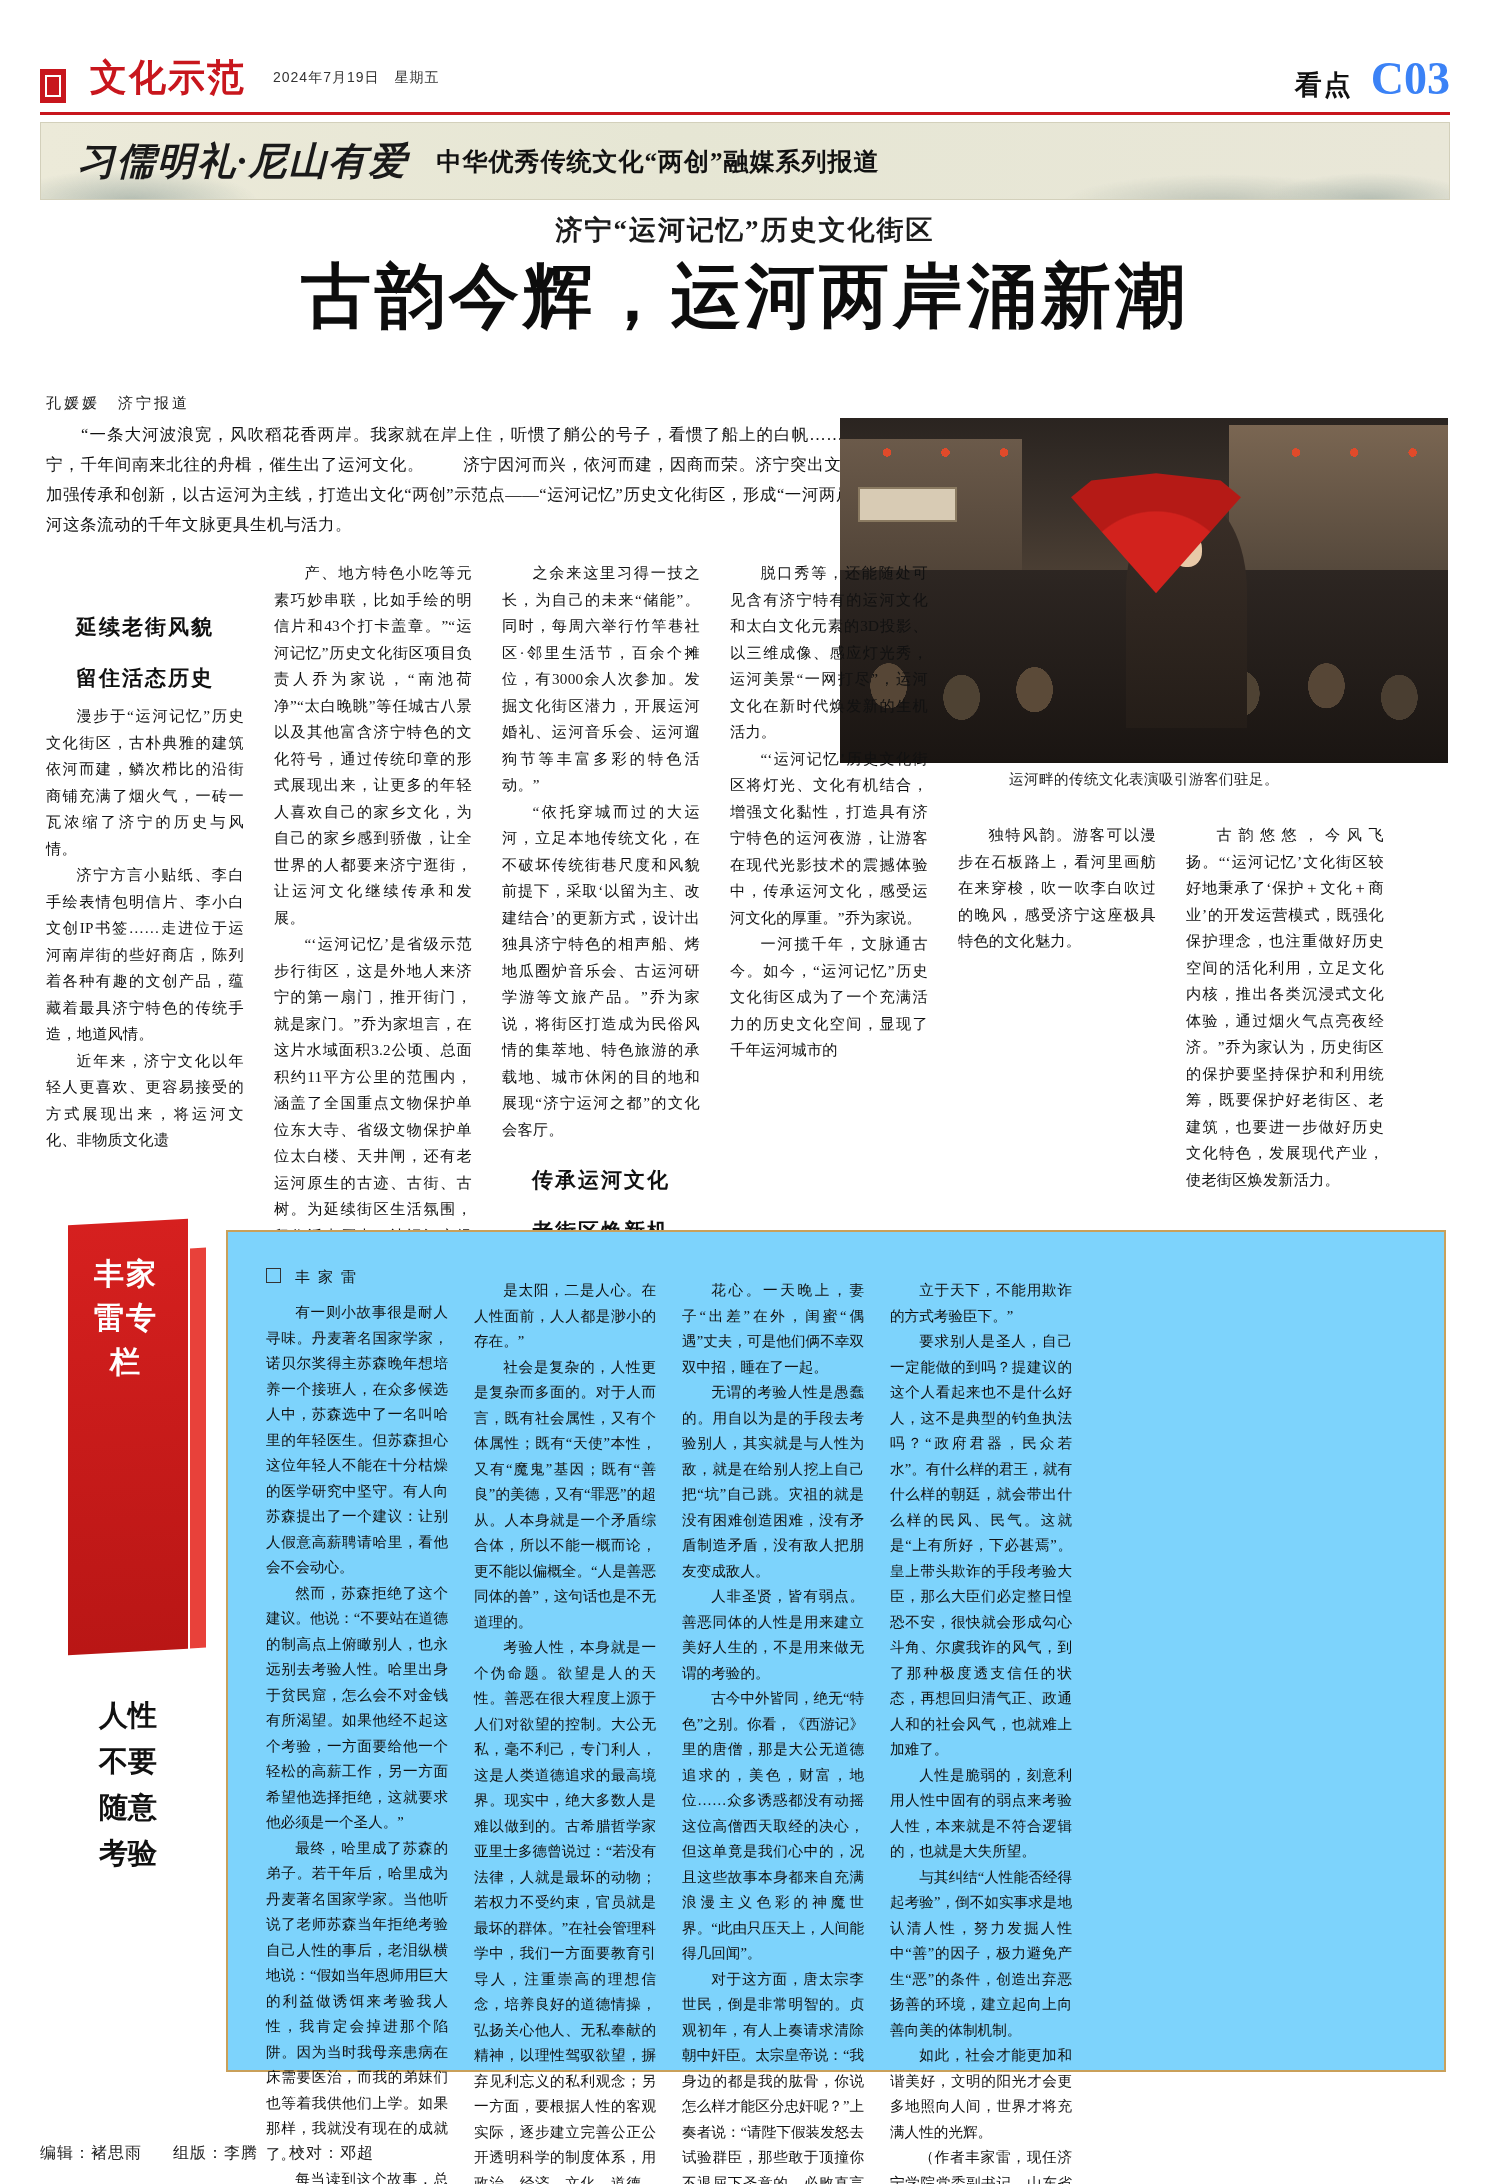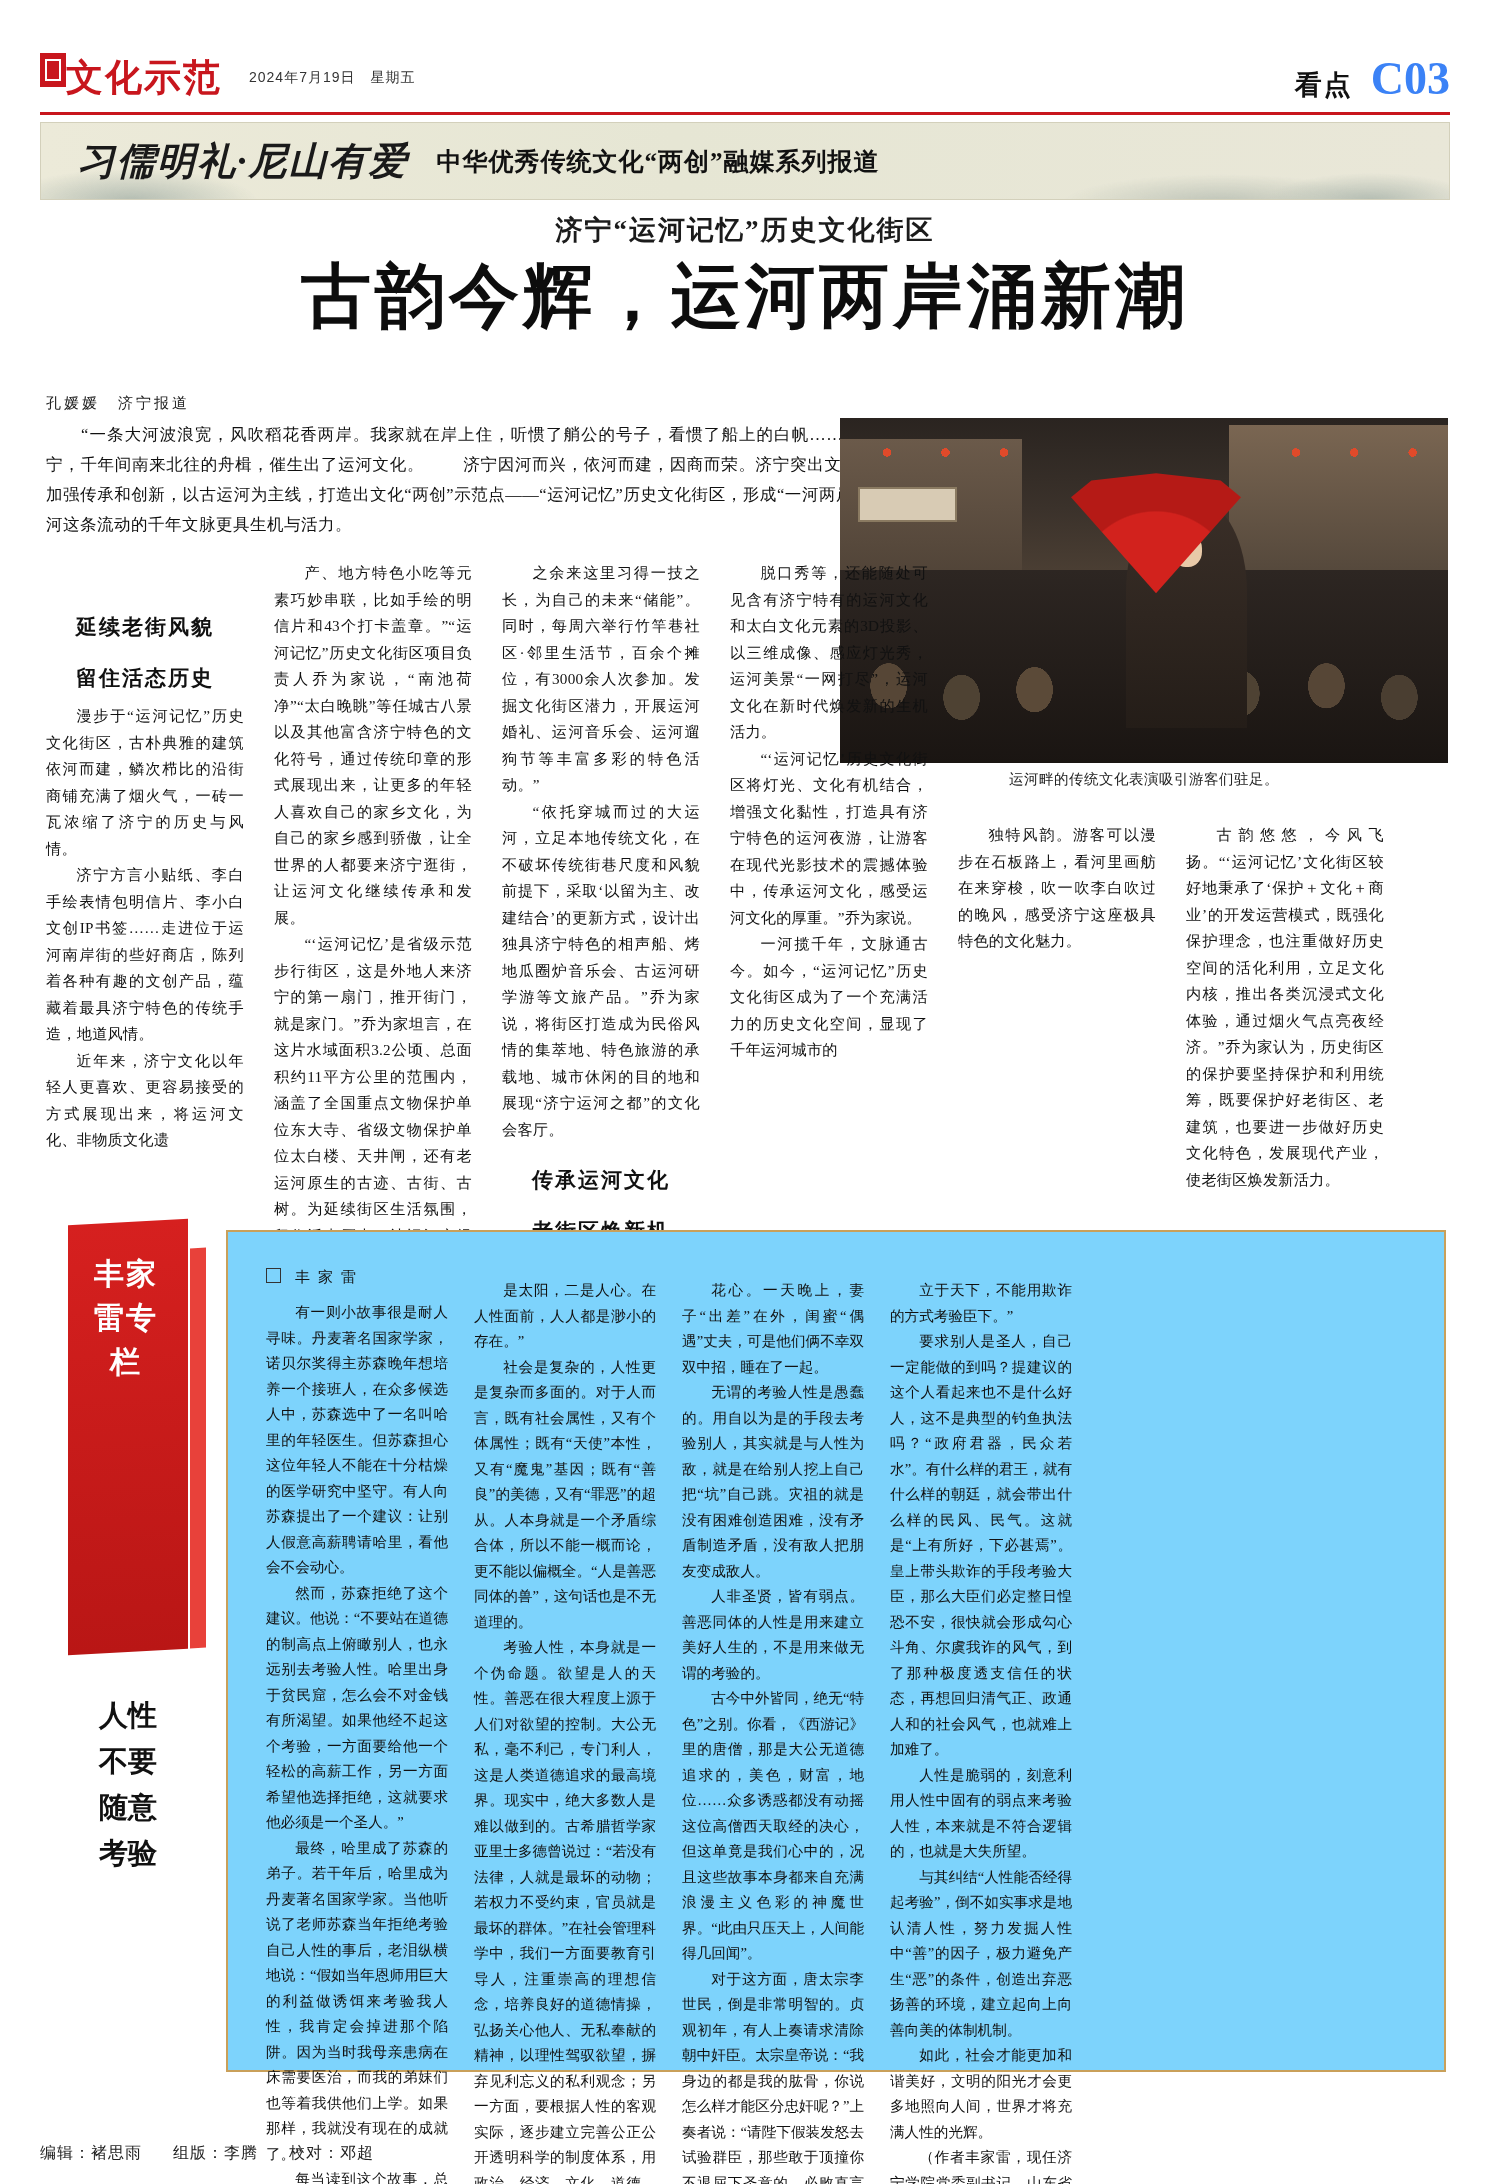--- a/index.html
+++ b/index.html
@@ -28,22 +28,22 @@
     position: absolute;
     left: 40px;
     top: 48px;
     width: 1410px;
     height: 60px;
     display: flex;
     align-items: center;
   }
   .masthead-logo {
     display: flex;
-    align-items: flex-start;
-    gap: 0;
+    align-items: flex-end;
+    gap: 24px;
   }
   .logo-mark {
     width: 26px;
     height: 34px;
     background: #c8161d;
     position: relative;
   }
   .logo-mark::after {
     content: "";
     position: absolute;

